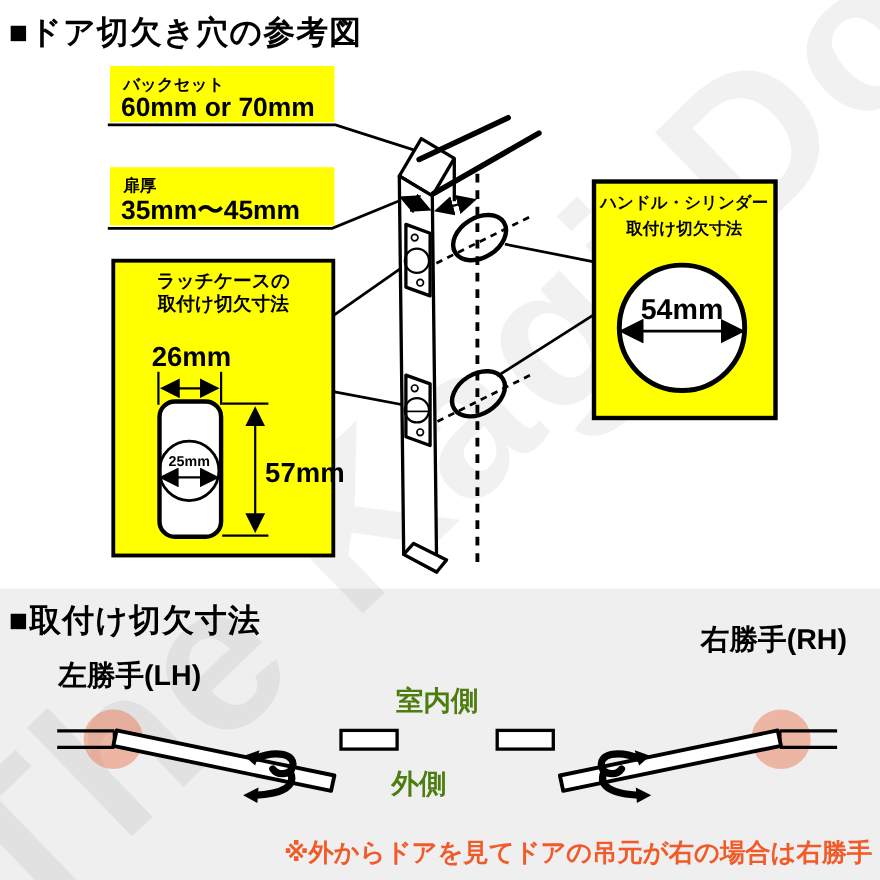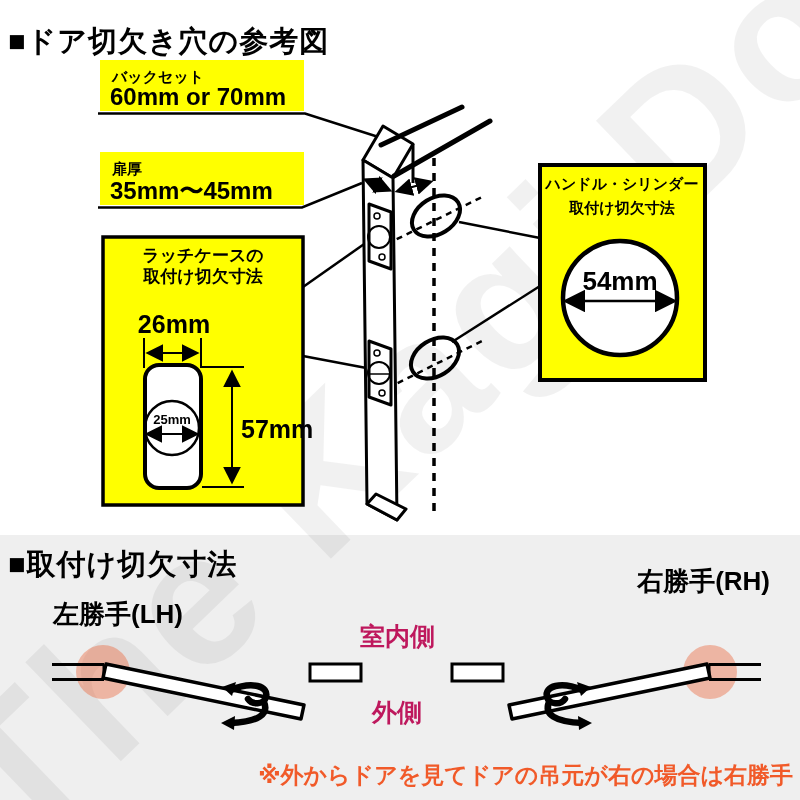--- a/index.html
+++ b/index.html
@@ -17,28 +17,28 @@
     left:400px;top:400px;
     transform:translate(-50%,-50%) rotate(-44deg);
     font-size:190px;font-weight:bold;white-space:nowrap;
     color:rgba(0,0,0,0.055);letter-spacing:6px;
     pointer-events:none;
   }
   .sec-title{
     font-size:29px;font-weight:bold;color:#000;letter-spacing:1px;
     white-space:nowrap;
   }
-  #title-cutout{left:8px;top:22px;}
+  #title-cutout{left:8px;top:10px;}
   #title-handing{left:8px;top:545px;}
   .hand-label{font-size:26px;font-weight:bold;color:#000;white-space:nowrap;}
   #label-lh{left:53px;top:597px;}
   #label-rh{right:30px;top:564px;text-align:right;}
-  .side-label{font-size:25px;font-weight:bold;color:#be185d;white-space:nowrap;}
+  .side-label{font-size:25px;font-weight:bold;color:#4d7c0f;white-space:nowrap;}
   #label-indoor{left:360px;top:620px;}
-  #label-outdoor{left:372px;top:696px;}
+  #label-outdoor{left:356px;top:696px;}
   #note-red{
     right:7px;top:760px;font-size:23px;font-weight:bold;
     color:#f15a29;white-space:nowrap;
   }
   svg{position:absolute;left:0;}
   svg text{font-family:"Liberation Sans","DejaVu Sans",sans-serif;font-weight:bold;fill:#000;}
   .t15{font-size:15px;}
   .t17{font-size:17px;}
   .t24{font-size:24px;}
   .t25{font-size:25px;}

